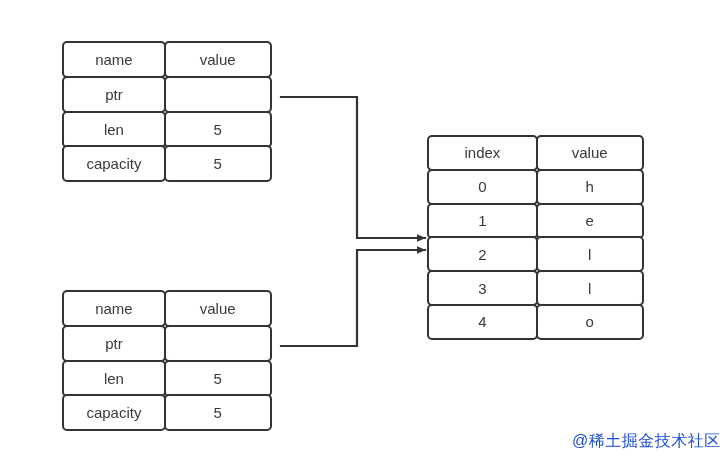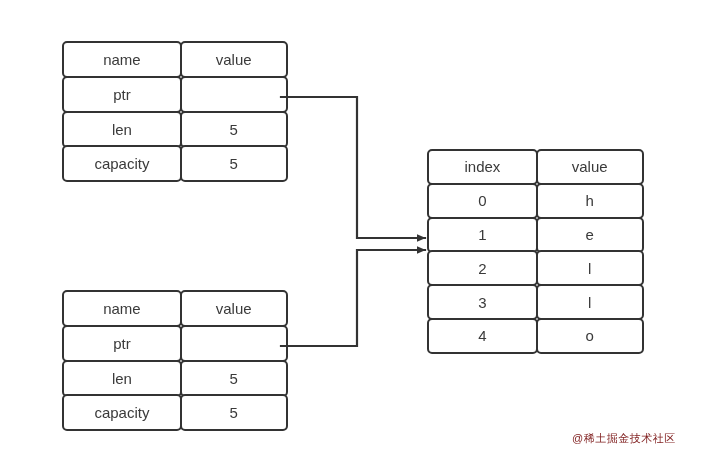--- a/index.html
+++ b/index.html
@@ -44,37 +44,37 @@
     background: #ffffff;
     display: flex;
     align-items: center;
     justify-content: center;
     font-size: 15px;
     color: #3a3a3a;
     white-space: nowrap;
     margin: -1.1px;
   }
   
-  .struct-table .cell.k { width: 120px; height: 37px; }
+  .struct-table .cell.k { width: 104px; height: 37px; }
   .struct-table .cell.v { width: 108px; height: 37px; }
   
   .heap-table .cell.k { width: 111px; height: 36px; }
   .heap-table .cell.v { width: 108px; height: 36px; }
 
   .arrow-layer {
     position: absolute;
     left: 0; top: 0;
     width: 725px;
     height: 461px;
     pointer-events: none;
   }
   .watermark {
     position: absolute;
-    font-size: 11px;
-    color: #7f1d1d;
+    font-size: 16px;
+    color: #1d4ed8;
     white-space: nowrap;
     letter-spacing: 0.5px;
   }
 </style>
 </head>
 <body>
 
 <div id="canvas">
 
 
@@ -110,21 +110,21 @@
     <div class="row">
       <div class="cell k">len</div>
       <div class="cell v">5</div>
     </div>
     <div class="row">
       <div class="cell k">capacity</div>
       <div class="cell v">5</div>
     </div>
   </div>
 
-  <div class="table heap-table" style="left:428px; top:150px;">
+  <div class="table heap-table" style="left:428px; top:136px;">
     <div class="row">
       <div class="cell k">index</div>
       <div class="cell v">value</div>
     </div>
     <div class="row">
       <div class="cell k">0</div>
       <div class="cell v">h</div>
     </div>
     <div class="row">
       <div class="cell k">1</div>

